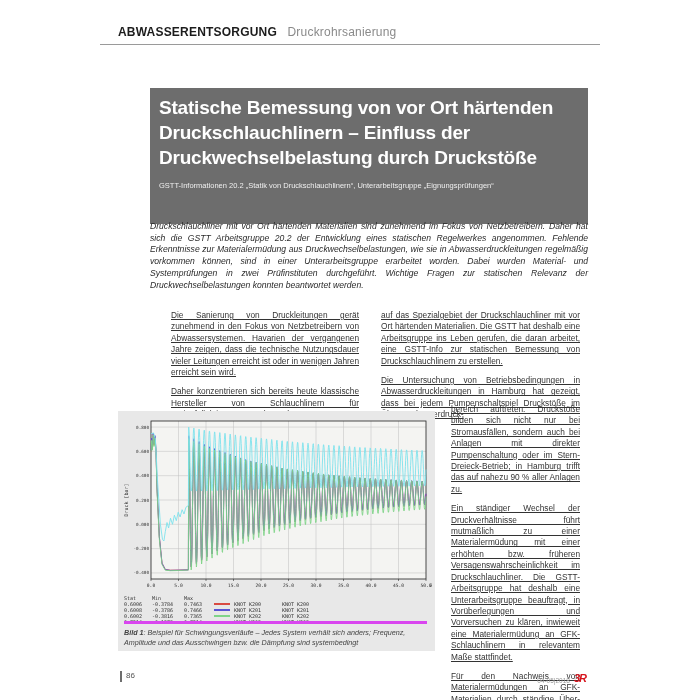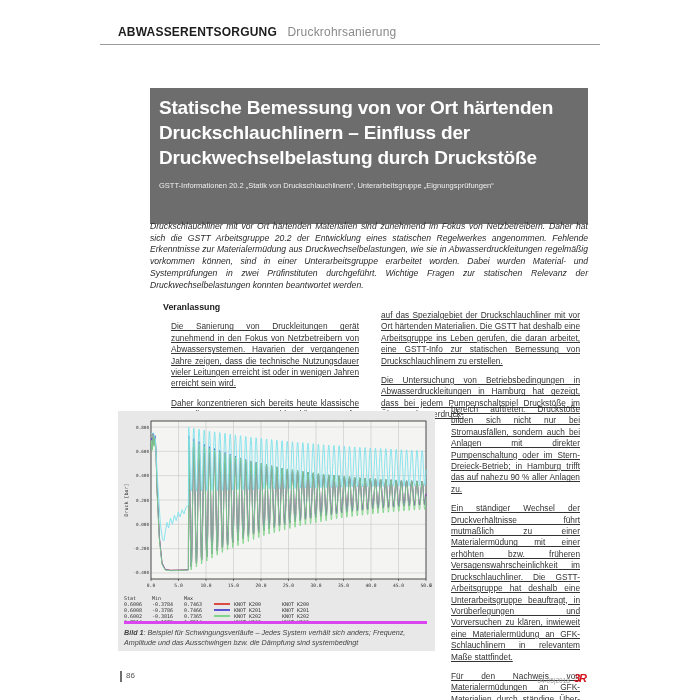--- a/index.html
+++ b/index.html
@@ -66,21 +66,20 @@
   <div class="titlebox">
     <div class="t">Statische Bemessung von vor Ort härtenden
 Druckschlauchlinern – Einfluss der
 Druckwechselbelastung durch Druckstöße</div>
     <div class="st">GSTT-Informationen 20.2 „Statik von Druckschlauchlinern“, Unterarbeitsgruppe „Eignungsprüfungen“</div>
   </div>
 
   <div class="intro">Druckschlauchliner mit vor Ort härtenden Materialien sind zunehmend im Fokus von Netzbetreibern. Daher hat sich die GSTT Arbeitsgruppe 20.2 der Entwicklung eines statischen Regelwerkes angenommen. Fehlende Erkenntnisse zur Materialermüdung aus Druckwechselbelastungen, wie sie in Abwasserdruckleitungen regelmäßig vorkommen können, sind in einer Unterarbeitsgruppe erarbeitet worden. Dabei wurden Material- und Systemprüfungen in zwei Prüfinstituten durchgeführt. Wichtige Fragen zur statischen Relevanz der Druckwechselbelastungen konnten beantwortet werden.</div>
 
   <div class="col col-left">
-    <h3>Veranlassung</h3>
     <div>
         <p>Die Sanierung von Druckleitungen gerät zunehmend in den Fokus von Netzbetreibern von Abwassersystemen. Havarien der vergangenen Jahre zeigen, dass die technische Nutzungsdauer vieler Leitungen erreicht ist oder in wenigen Jahren erreicht sein wird.</p>
         <p>Daher konzentrieren sich bereits heute klassische Hersteller von Schlauchlinern für Freigefälleleitungen zunehmend</p>
       </div>
   </div>
 
   <div class="col col-right-wide">
     <div>
         <p>auf das Spezialgebiet der Druckschlauchliner mit vor Ort härtenden Materialien. Die GSTT hat deshalb eine Arbeitsgruppe ins Leben gerufen, die daran arbeitet, eine GSTT-Info zur statischen Bemessung von Druckschlauchlinern zu erstellen.</p>
         <p>Die Untersuchung von Betriebsbedingungen in Abwasserdruckleitungen in Hamburg hat gezeigt, dass bei jedem Pumpenschaltspiel Druckstöße im Über- und Unterdruck-</p>

